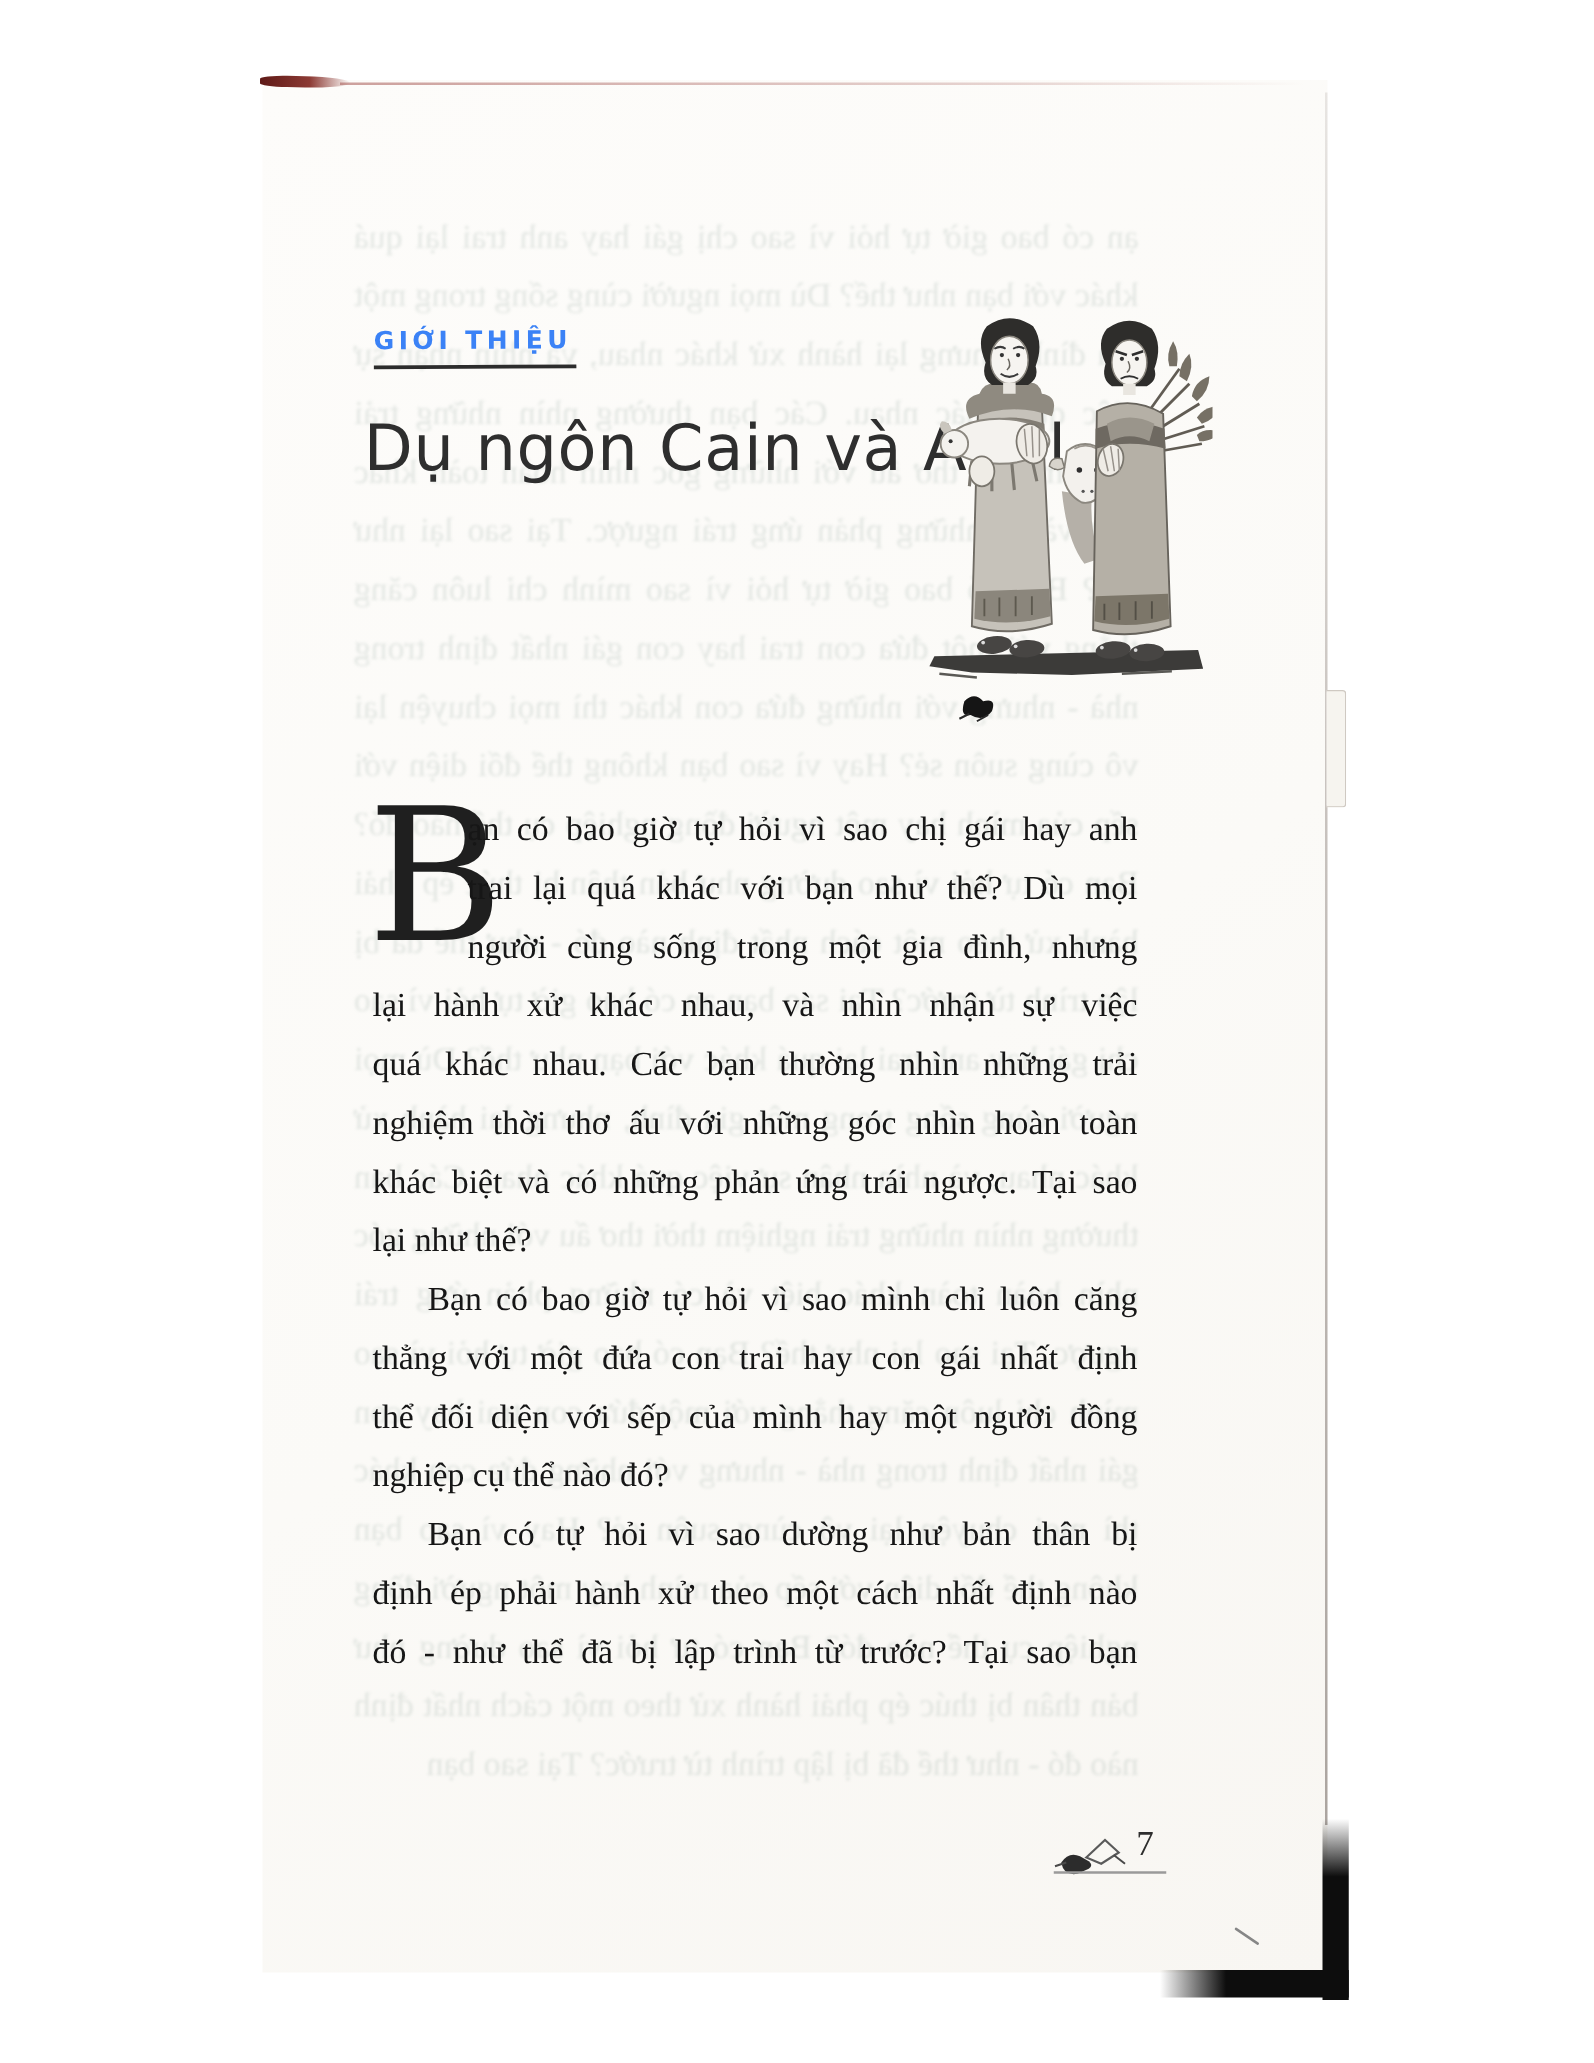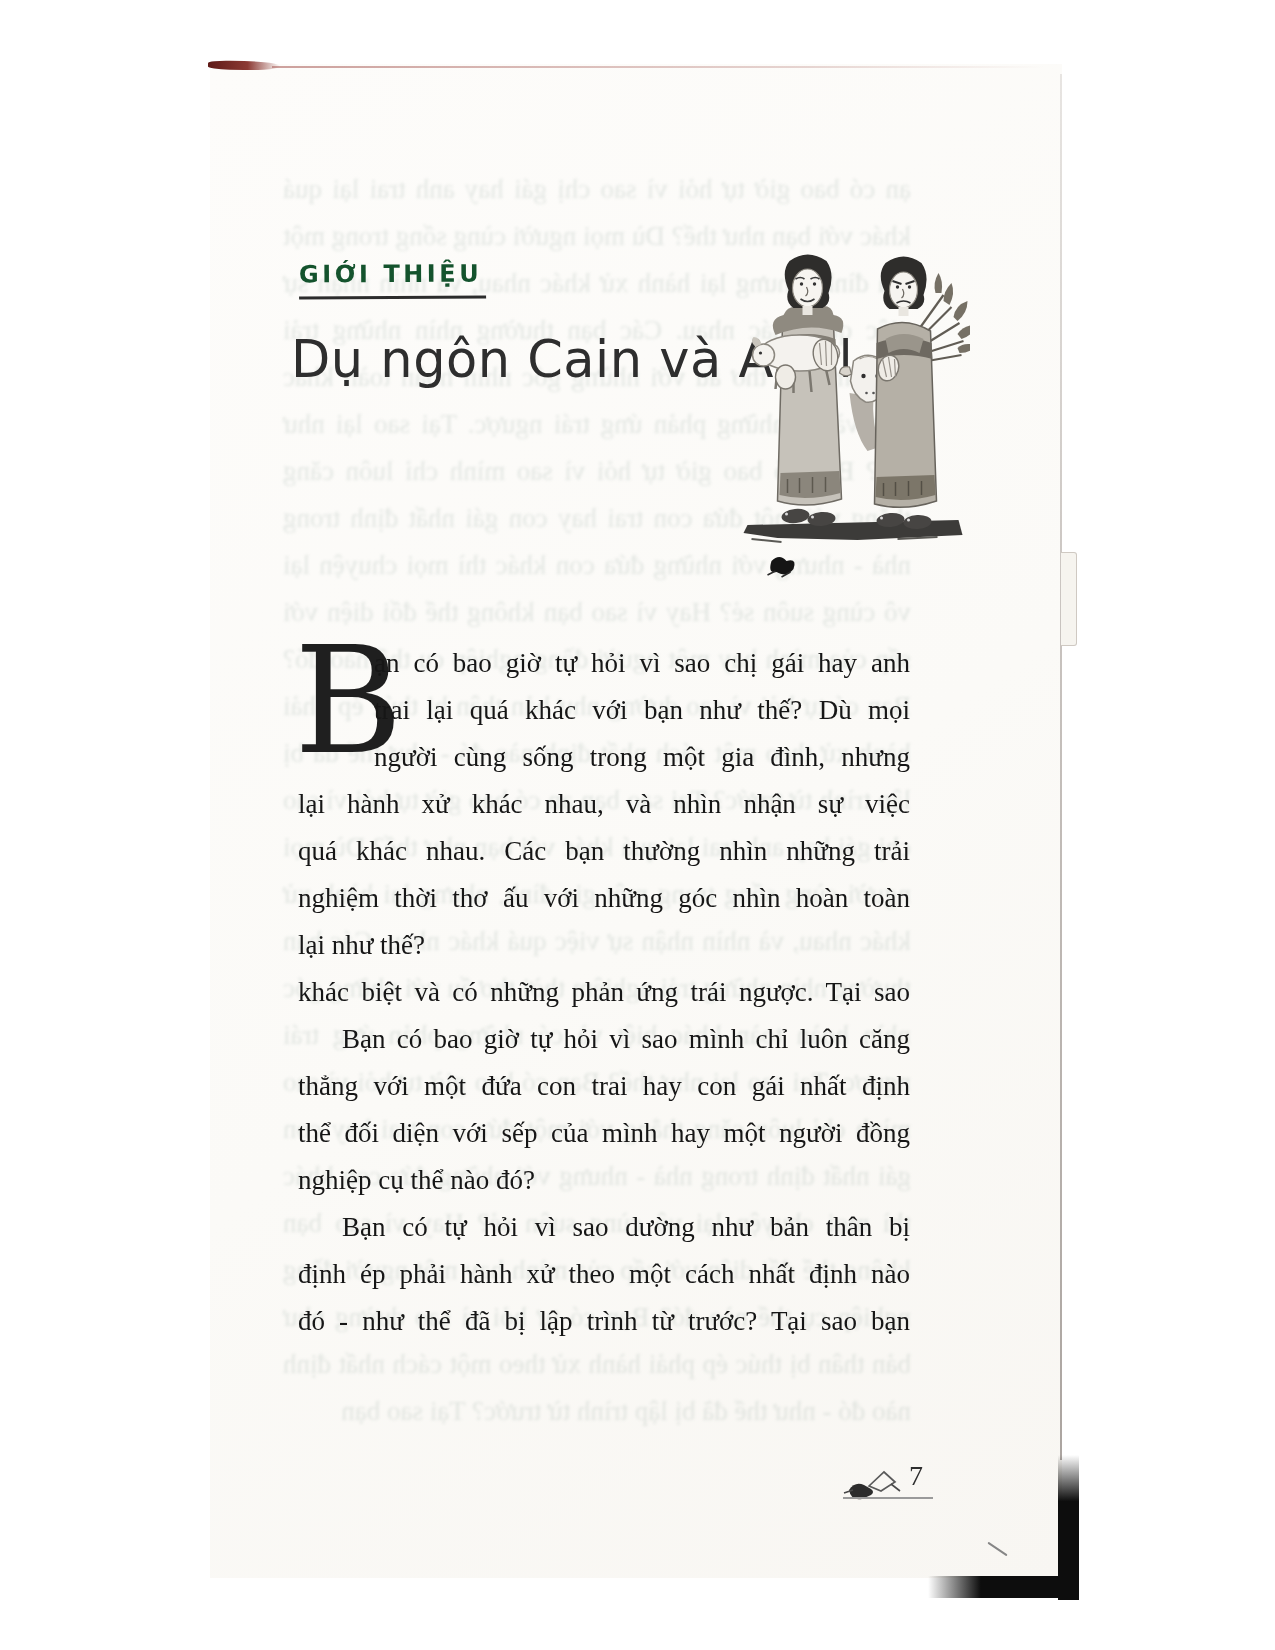--- a/index.html
+++ b/index.html
@@ -21,21 +21,21 @@
   .corner-dark-h{position:absolute;left:928px;top:1576px;width:151px;height:22px;
       background:linear-gradient(to right,rgba(12,12,12,0),#0d0d0d 35%);}
   .pen-tick{position:absolute;left:986px;top:1548px;width:23px;height:2px;background:#868686;
       border-radius:2px;transform:rotate(34deg);}
   
   .bleed{position:absolute;left:283px;top:166px;width:628px;height:1268px;overflow:hidden;
       font-size:27px;line-height:47px;text-align:justify;color:#7d948a;opacity:.20;
       filter:blur(1.4px);transform:scaleX(-1);user-select:none;pointer-events:none;}
   
   .section-label{position:absolute;left:299px;top:260px;font-family:"DejaVu Sans",sans-serif;
-      font-weight:bold;font-size:24px;letter-spacing:3.5px;color:#14532d;
+      font-weight:bold;font-size:20px;letter-spacing:3.5px;color:#3b82f6;
       border-bottom:3px solid #2c2c2c;padding:0 4px 8px 0;transform:rotate(-.3deg);}
   .chapter-title{position:absolute;left:291px;top:330px;font-family:"DejaVu Sans",sans-serif;
       font-size:51px;font-weight:400;color:#2e2e2e;letter-spacing:.5px;}
   .illustration{position:absolute;left:735px;top:243px;width:235px;height:350px;}
   .bodytext{position:absolute;left:298px;top:640px;width:612px;font-size:27px;line-height:47px;color:#161616;}
   .line{text-align:justify;text-align-last:justify;}
   .line.last{text-align-last:left;}
   .line.indent{text-indent:44px;}
   .dropcap{float:left;width:70px;height:136px;margin:2px 10px 0 -4px;
       font-family:"DejaVu Serif",serif;font-size:148px;line-height:118px;color:#1f1f1f;}
@@ -152,22 +152,22 @@
   </svg>
 
   <div class="bodytext">
     <span class="dropcap">B</span>
     <div class="line">ạn có bao giờ tự hỏi vì sao chị gái hay anh</div>
     <div class="line">trai lại quá khác với bạn như thế? Dù mọi</div>
     <div class="line">người cùng sống trong một gia đình, nhưng</div>
     <div class="line">lại hành xử khác nhau, và nhìn nhận sự việc</div>
     <div class="line">quá khác nhau. Các bạn thường nhìn những trải</div>
     <div class="line">nghiệm thời thơ ấu với những góc nhìn hoàn toàn</div>
+    <div class="line">khác biệt và có những phản ứng trái ngược. Tại sao</div>
     <div class="line last">lại như thế?</div>
-    <div class="line">khác biệt và có những phản ứng trái ngược. Tại sao</div>
 
     <div class="line indent">Bạn có bao giờ tự hỏi vì sao mình chỉ luôn căng</div>
     <div class="line">thẳng với một đứa con trai hay con gái nhất định</div>
     <div class="line">thể đối diện với sếp của mình hay một người đồng</div>
     <div class="line last">nghiệp cụ thể nào đó?</div>
 
     <div class="line indent">Bạn có tự hỏi vì sao dường như bản thân bị</div>
     <div class="line">định ép phải hành xử theo một cách nhất định nào</div>
     <div class="line">đó - như thể đã bị lập trình từ trước? Tại sao bạn</div>
   </div>

